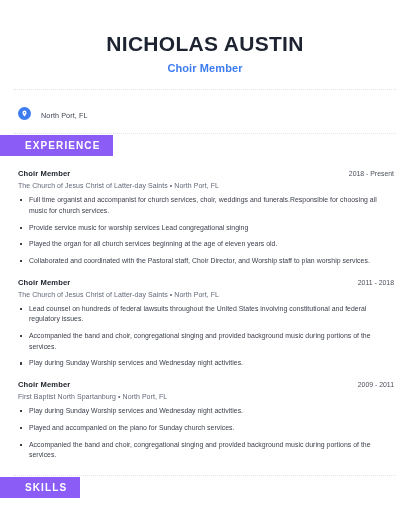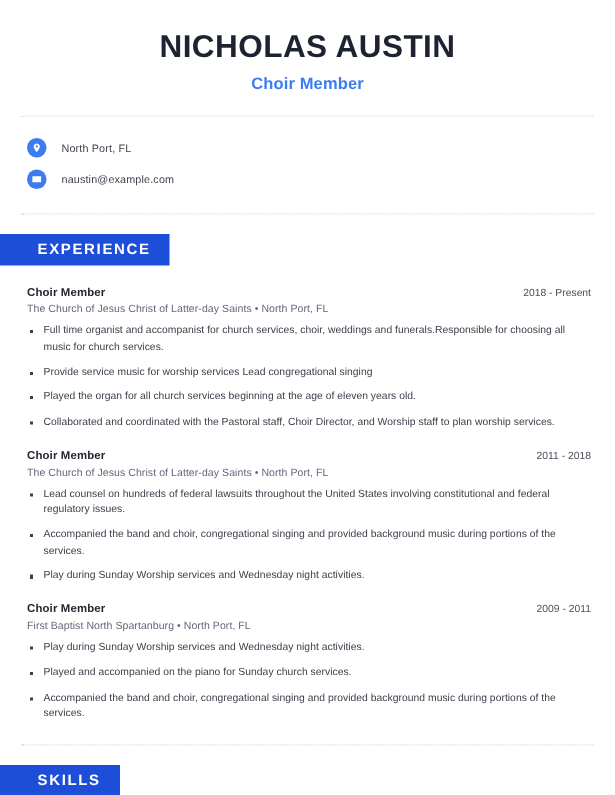--- a/index.html
+++ b/index.html
@@ -11,21 +11,21 @@
     width: 410px;
     height: 530px;
     font-family: "Liberation Sans", sans-serif;
     color: #2b2b2b;
     overflow: hidden;
   }
   .page {
     width: 410px;
     height: 414px;
     box-sizing: border-box;
-    padding: 4px 14px;
+    padding: 16px 14px;
     position: relative;
   }
 
   
   .header {
     padding-top: 16px;
     text-align: center;
   }
   .name {
     font-size: 21px;
@@ -52,21 +52,21 @@
   .divider.d-mid   { margin-top: 13px; }
   .divider.d-exp   { margin-top: 14px; }
 
   
   .contact {
     padding-top: 10px;
     padding-left: 4px;
   }
   .contact-row {
     display: flex;
-    align-items: center;
+    align-items: flex-end;
     height: 19px;
     margin-bottom: 2px;
   }
   .c-icon {
     width: 13px;
     height: 13px;
     border-radius: 50%;
     background: #3d7cf0;
     display: flex;
     align-items: center;
@@ -77,27 +77,26 @@
   .c-icon svg { display: block; }
   .c-text {
     font-size: 7.2px;
     color: #3e4450;
     letter-spacing: 0.1px;
   }
 
   
   .section-badge {
     display: inline-block;
-    background: #1d4ed8;
+    background: #8b5cf6;
     color: #ffffff;
     font-size: 10px;
     font-weight: bold;
     letter-spacing: 1.1px;
     padding: 5px 13px 5px 11px;
-    margin-top: 12px;
     margin-left: -14px;
     padding-left: 25px;
   }
 
   
   .exp-block { padding-left: 4px; padding-right: 2px; }
   .job { margin-top: 11px; }
   .job:first-child { margin-top: 13px; }
   .job-head {
     display: flex;
@@ -165,28 +164,20 @@
     <div class="contact-row">
       <span class="c-icon">
         <svg width="7" height="7" viewBox="0 0 24 24" fill="#ffffff">
           <path d="M12 2C8.1 2 5 5.1 5 9c0 5.2 7 13 7 13s7-7.8 7-13c0-3.9-3.1-7-7-7zm0 9.5A2.5 2.5 0 1 1 12 6.5a2.5 2.5 0 0 1 0 5z"></path>
         </svg>
       </span>
       <span class="c-text">North Port, FL</span>
     </div>
 
 
-    <div class="contact-row">
-      <span class="c-icon">
-        <svg width="7" height="7" viewBox="0 0 24 24" fill="#ffffff">
-          <path d="M2 5h20v14H2V5zm10 8L3.3 6.6h17.4L12 13z"></path>
-        </svg>
-      </span>
-      <span class="c-text">naustin@example.com</span>
-    </div>
 
   </div>
 
   <div class="divider d-mid"></div>
 
   
   <div class="section-badge">EXPERIENCE</div>
 
   <div class="exp-block">
 

